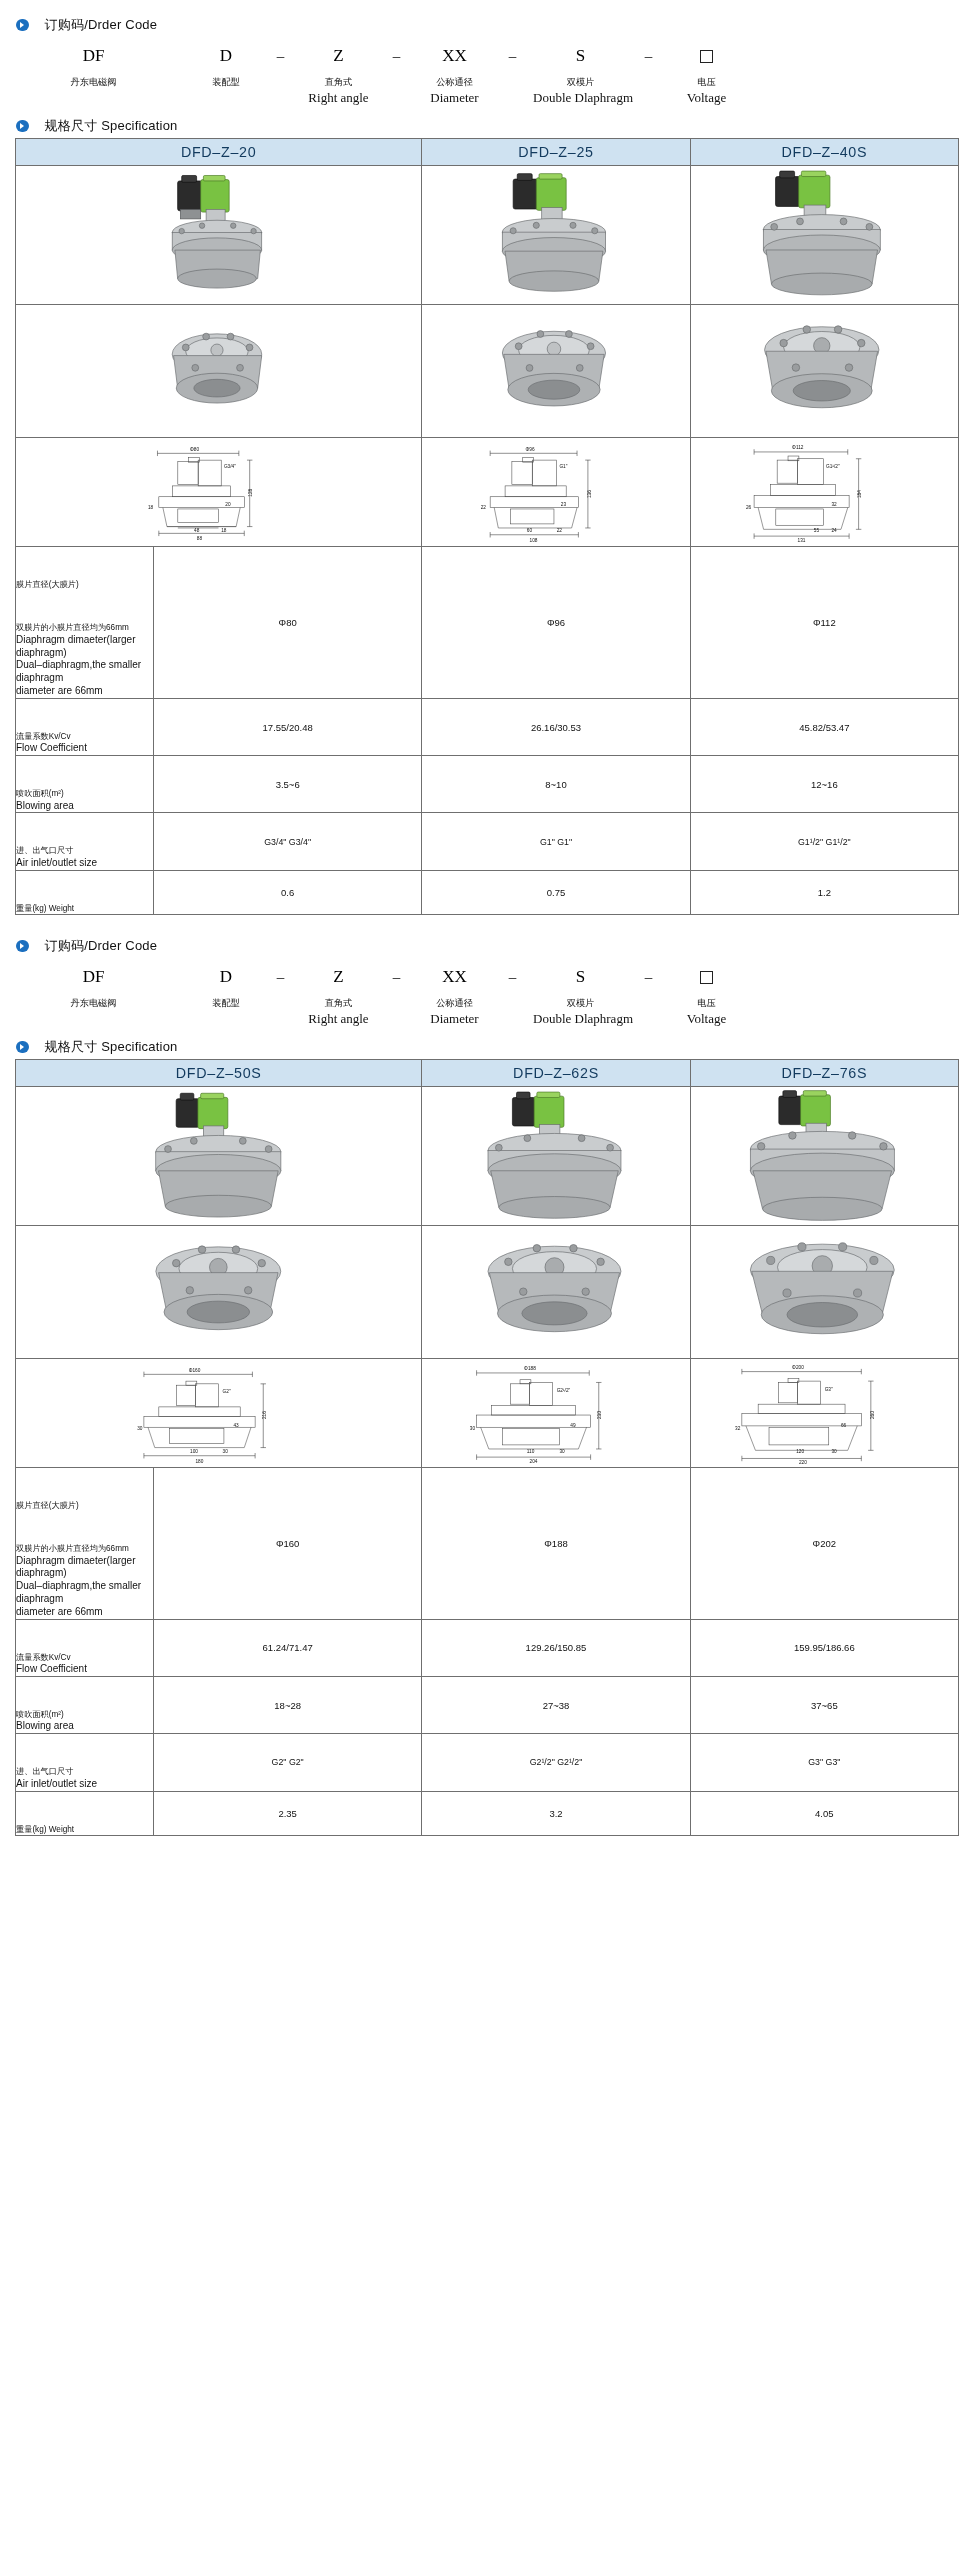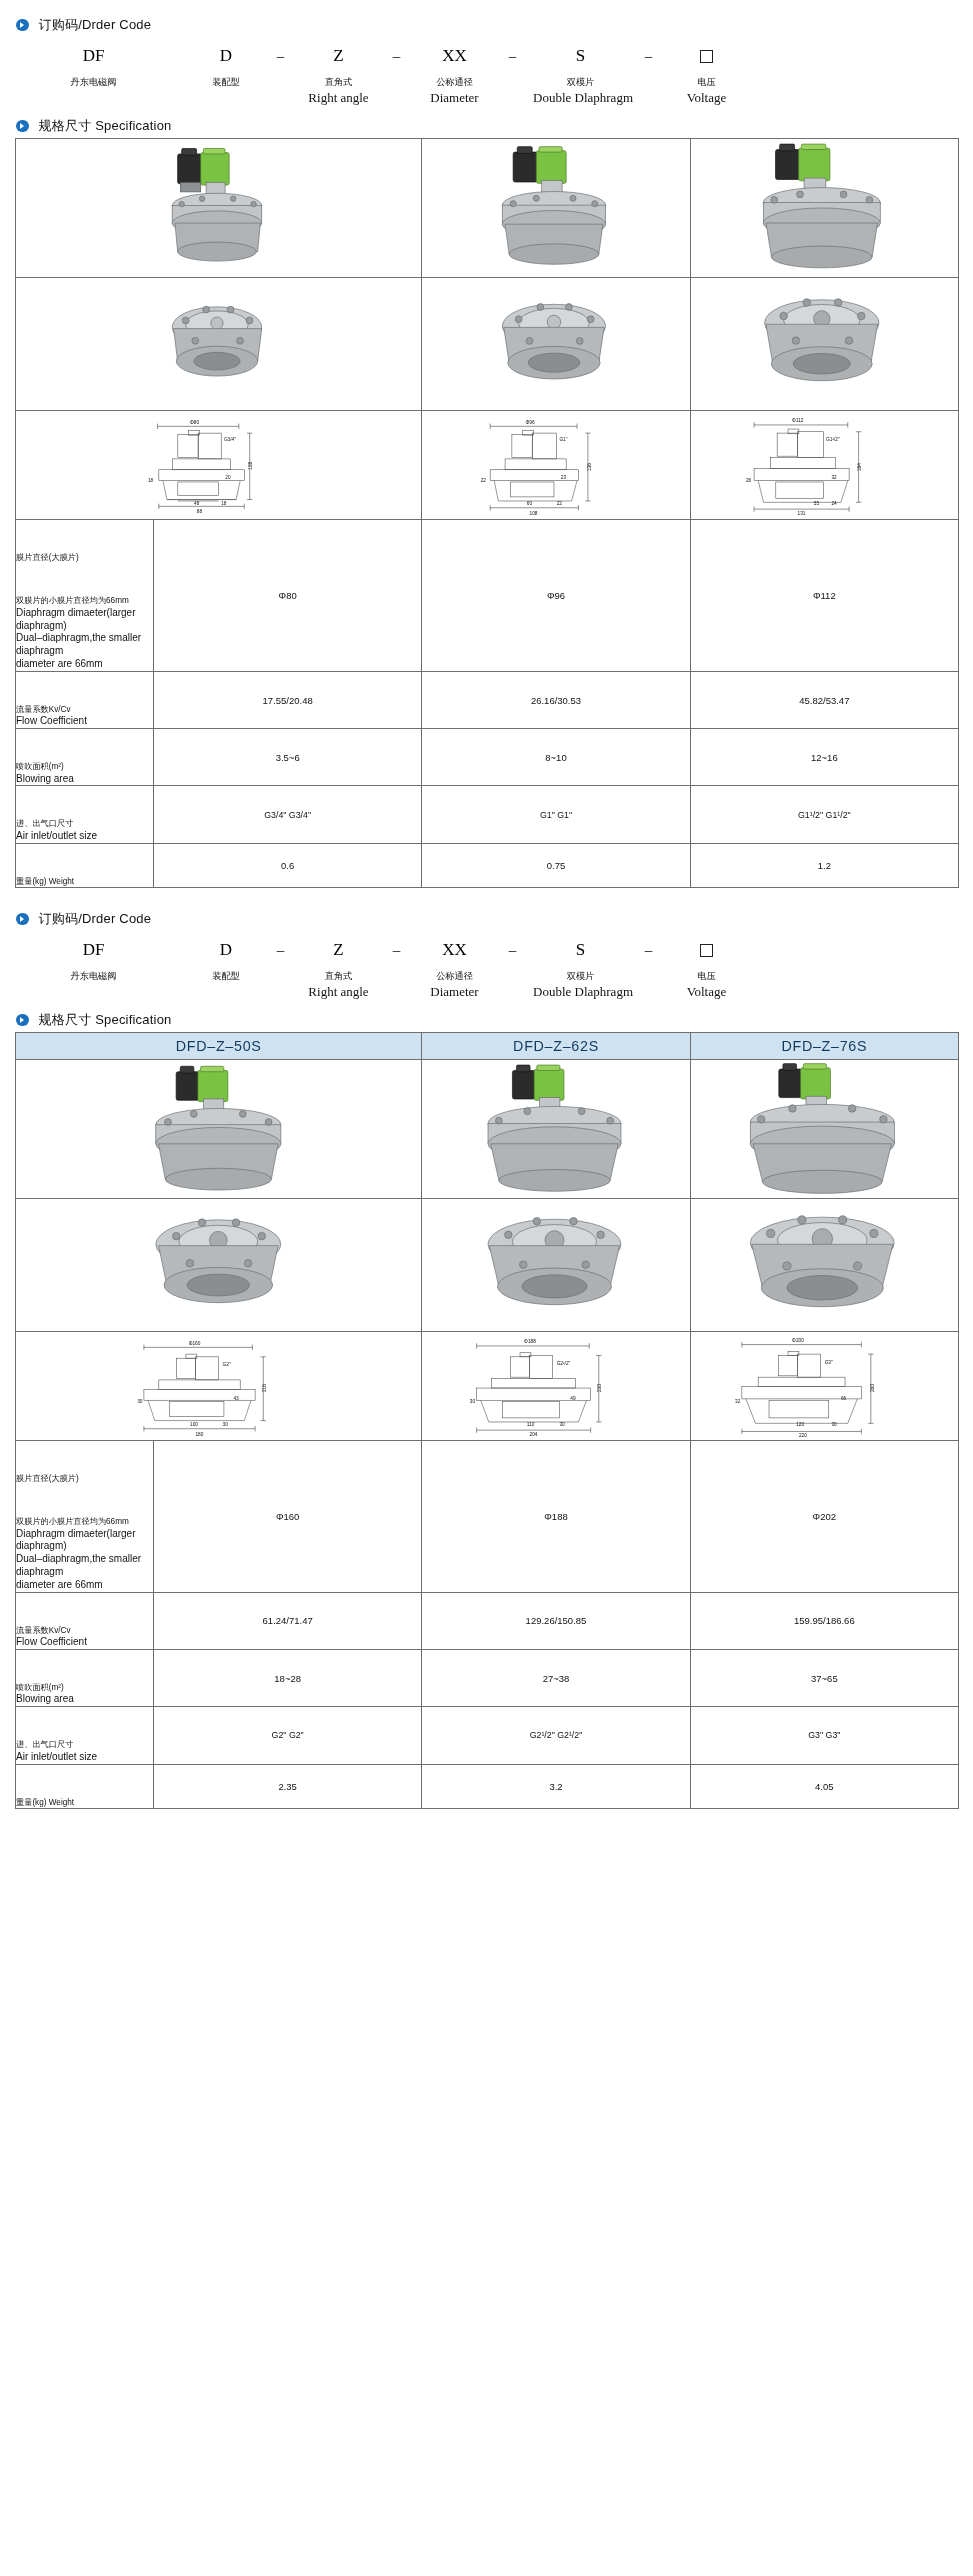--- a/index.html
+++ b/index.html
@@ -12,21 +12,21 @@
     width: 974px;
     min-height: 2576px;
     margin: 0 auto;
     background: #fff;
     padding: 12.2px 15px 6.8px 15px;
   }
   
   .sec-head {
     display: flex;
     align-items: center;
-    gap: 10px;
+    gap: 16px;
     margin: 4.1px 0 2.7px 1.4px;
   }
   .sec-head .tri {
     width: 12.2px; height: 12.2px;
     border-radius: 50%;
     background: #1b6fbf;
     position: relative;
     flex: 0 0 auto;
   }
   .sec-head .tri::after {
@@ -206,20 +206,25 @@
     </div>
 
     <table class="spec-table">
       <colgroup>
         <col style="width:138px">
           <col>
           <col>
           <col>
       </colgroup>
       <tbody>
+        <tr>
+          <th class="model-head" colspan="2">DFD–Z–20</th>
+          <th class="model-head">DFD–Z–25</th>
+          <th class="model-head">DFD–Z–40S</th>
+        </tr>
 
         <tr>
           <td class="photo-cell tall" colspan="2">
             <div class="valve-wrap">
               <svg width="156" height="129" viewBox="0 0 230 190">
                 <g stroke="#555" stroke-width="1" fill="#b9bcbe">
                   <rect x="54" y="16" width="36" height="44" rx="3" fill="#2b2b2b" stroke="#111"></rect>
                   <rect x="60" y="8" width="22" height="10" rx="2" fill="#3a3a3a" stroke="#111"></rect>
                   <rect x="88" y="14" width="42" height="48" rx="3" fill="#79c242" stroke="#4b7a26"></rect>
                   <rect x="92" y="8" width="32" height="8" rx="2" fill="#9ad35f" stroke="#4b7a26"></rect>

